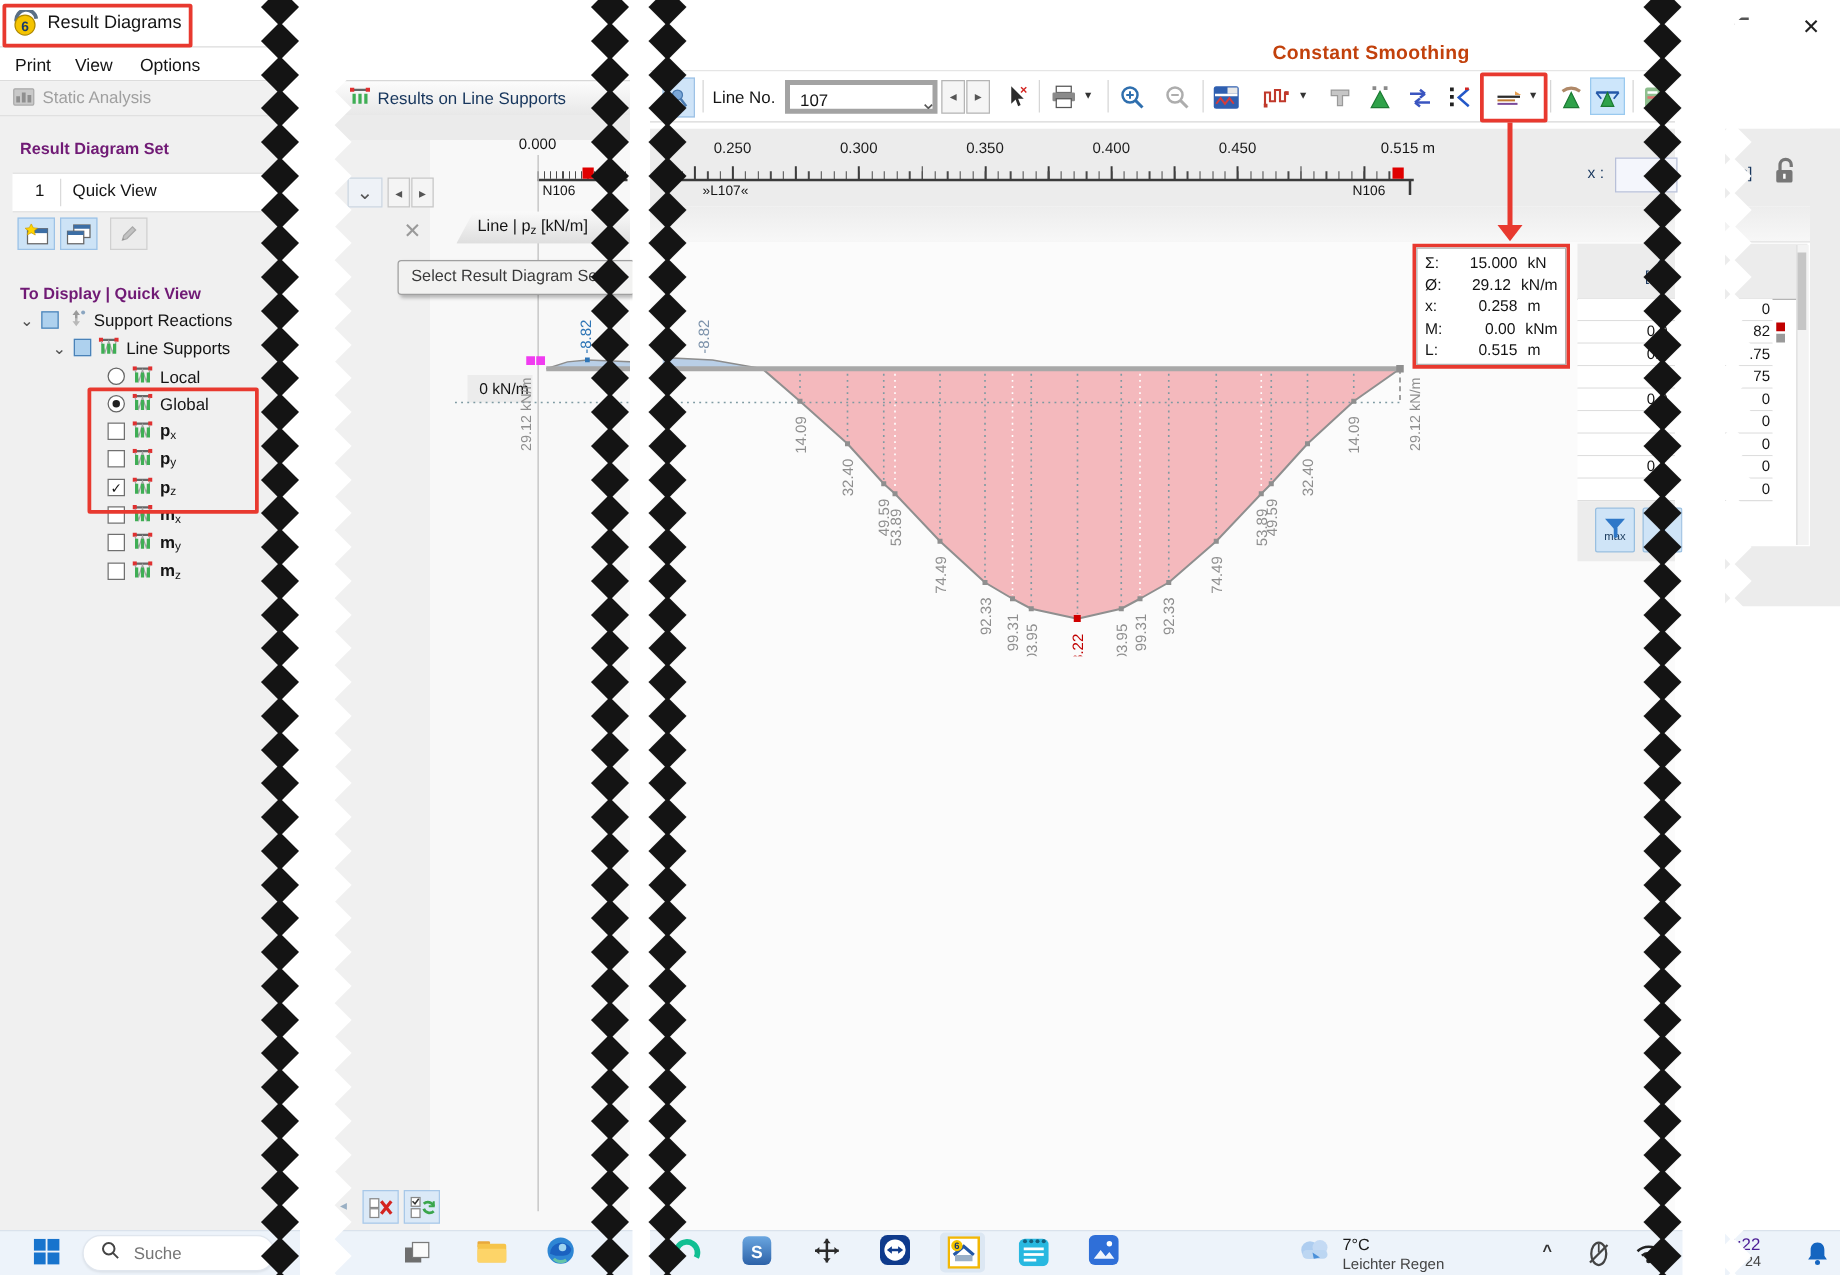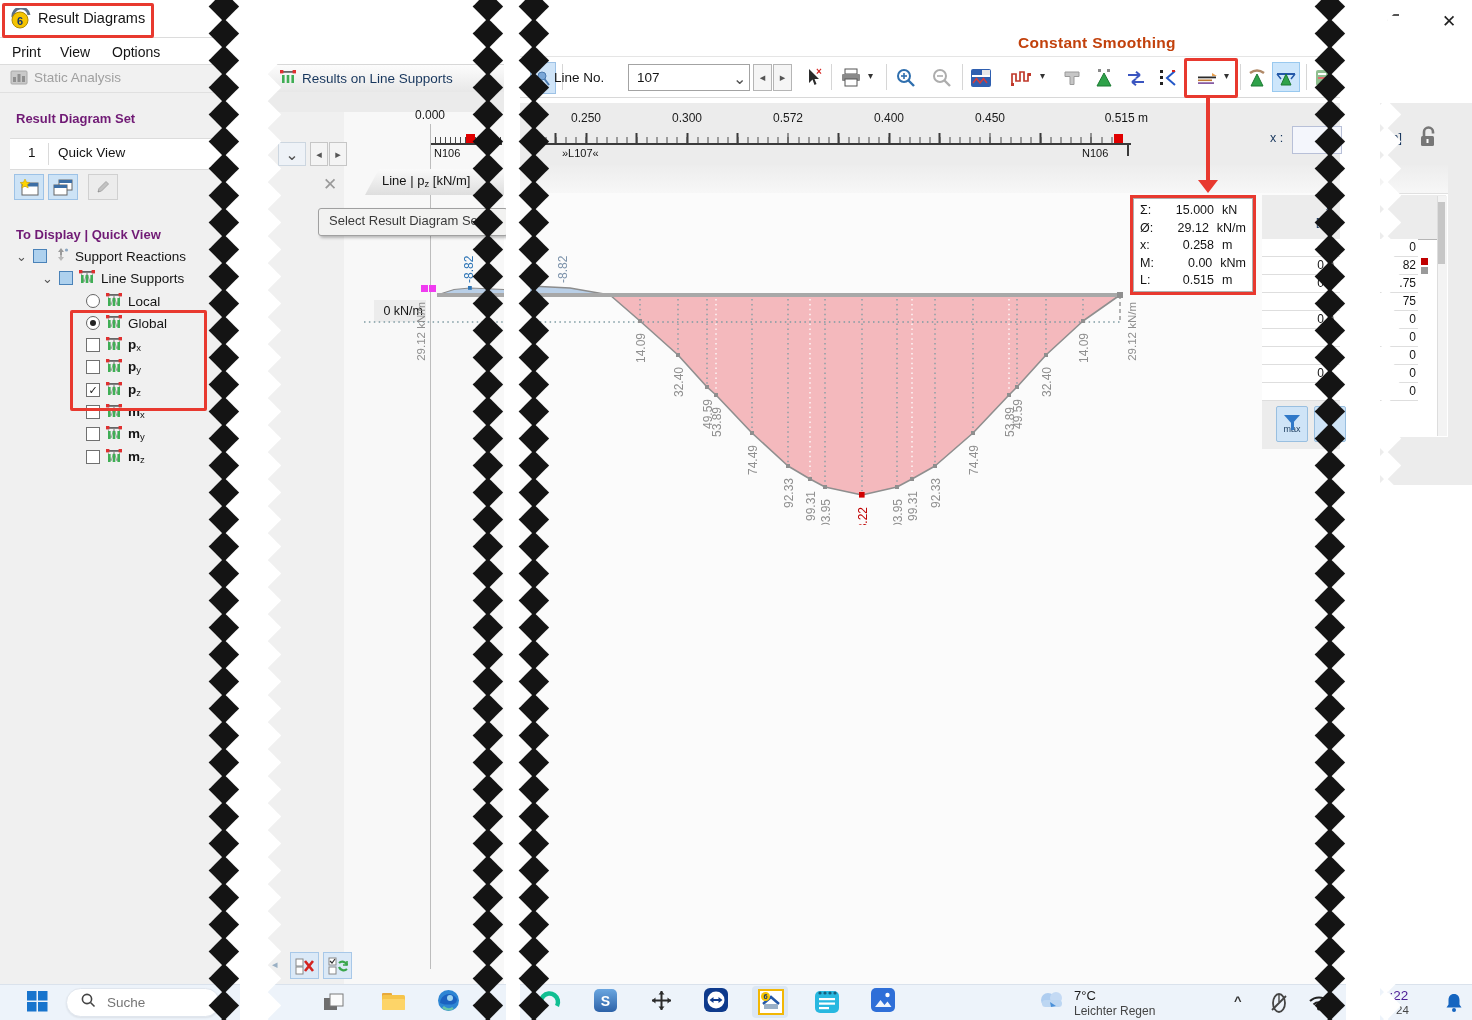--- a/index.html
+++ b/index.html
@@ -316,22 +316,22 @@
   <div class="hline" style="left:518px;top:56px;width:822px;background:#e5e5e5;"></div>
   <div class="hline" style="left:518px;top:97px;width:822px;background:#d8d8d8;"></div>
 
   <div class="btn" style="left:530px;top:62px;width:26px;height:32px;background:#cfe4f8;border:1px solid #9dc2e6;">
     <svg width="16" height="18">
         <circle cx="7" cy="7" r="4" fill="#7aa7d8" stroke="#4a7ab0"></circle>
         <line x1="9.5" y1="10" x2="14" y2="16" stroke="#4a7ab0" stroke-width="2"></line>
       </svg>
   </div>
   <div class="sep" style="left:562px;top:64px;height:26px;"></div>
-  <span class="txt" style="left:554px;top:70px;font-size:13.5px;text-align:right;">Line No.</span>
-  <div class="abs" style="left:628px;top:64px;width:122px;height:27px;background:#fff;border:1px solid #a3a3a3;box-sizing:border-box;">
+  <span class="txt" style="left:570px;top:70px;font-size:13.5px;text-align:right;">Line No.</span>
+  <div class="abs" style="left:628px;top:64px;width:122px;height:27px;background:#fff;border:4px solid #a3a3a3;box-sizing:border-box;">
     <span class="txt" style="left:8px;top:5px;font-size:13.5px;">107</span>
     <span class="txt" style="left:104px;top:4px;color:#555;">⌄</span>
   </div>
   <div class="btn" style="left:753px;top:64px;width:19px;height:27px;background:#f5f5f5;border:1px solid #b5b5b5;color:#555;font-size:11px;">
       <span>◂</span>
     </div>
   <div class="btn" style="left:773px;top:64px;width:19px;height:27px;background:#f5f5f5;border:1px solid #b5b5b5;color:#555;font-size:11px;">
       <span>▸</span>
     </div>
   <div class="btn toolbtn" style="left:798px;top:64px;width:28px;height:27px;">
@@ -444,21 +444,21 @@
       </svg>
   </div>
 
   <span class="txt ann" style="left:1018px;top:34px;font-size:15.5px;font-weight:600;color:#c2410c;letter-spacing:0.3px;text-shadow:0 0 3px #fff,0 0 3px #fff,0 0 4px #fff;">Constant Smoothing</span>
   <div class="abs ann" style="left:1206px;top:98px;width:4px;height:82px;background:#e8392f;"></div>
   <div class="abs ann" style="left:1198px;top:180px;width:0;height:0;border-left:10px solid transparent;border-right:10px solid transparent;border-top:13px solid #e8392f;"></div>
 
   <div class="abs" style="left:518px;top:103px;width:822px;height:62px;background:#ececec;"></div>
   <span class="rtick" style="left:556px;">0.250</span>
   <span class="rtick" style="left:657px;">0.300</span>
-  <span class="rtick" style="left:758px;">0.572</span>
+  <span class="rtick" style="left:758px;">0.350</span>
   <span class="rtick" style="left:859px;">0.400</span>
   <span class="rtick" style="left:960px;">0.450</span>
   <span class="txt" style="left:1080px;top:111px;width:68px;text-align:right;font-size:12px;">0.515 m</span>
   <div class="abs" style="left:545px;top:133px;width:586px;height:11px;background:repeating-linear-gradient(90deg,#3a3a3a 0 1.5px,transparent 1.5px 50.5px);background-position:40.5px 0;"></div>
   <div class="abs" style="left:545px;top:137px;width:586px;height:7px;background:repeating-linear-gradient(90deg,#4a4a4a 0 1px,transparent 1px 10.1px);background-position:0.5px 0;"></div>
   <div class="abs" style="left:545px;top:143px;width:586px;height:2px;background:#3a3a3a;"></div>
   <div class="abs" style="left:1114px;top:134px;width:9px;height:9px;background:#e00000;"></div>
   <div class="abs" style="left:1127px;top:144px;width:1.5px;height:12px;background:#3a3a3a;"></div>
   <span class="txt" style="left:562px;top:147px;font-size:11px;">»L107«</span>
   <span class="txt" style="left:1082px;top:147px;font-size:11px;">N106</span>

